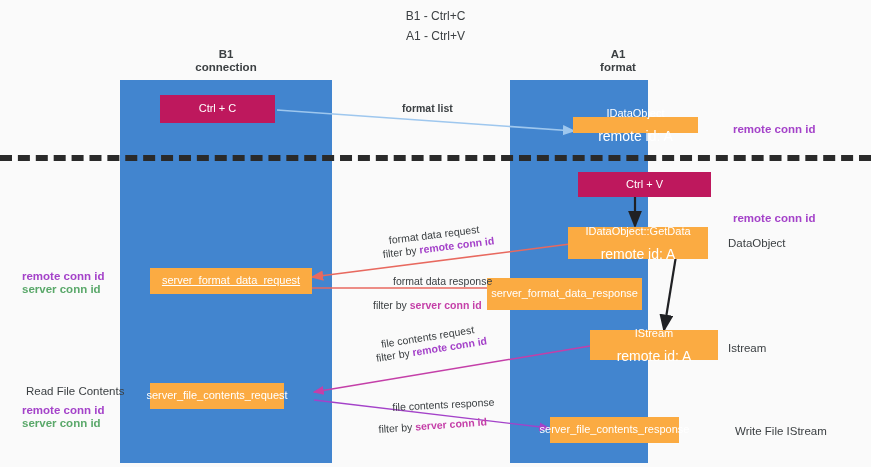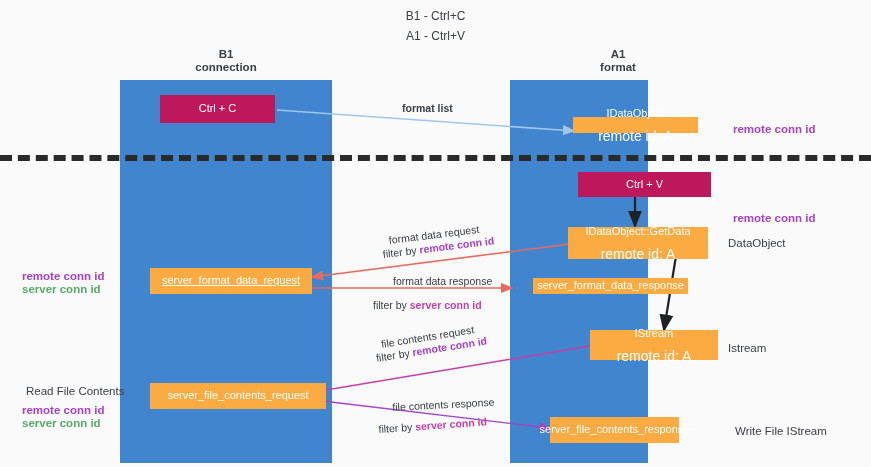--- a/index.html
+++ b/index.html
@@ -109,30 +109,30 @@
 
   <div class="box orange" style="left:568px;top:227px;width:140px;height:32px;">
     <span>IDataObject::GetData</span>
     <span class="l2">remote id: A</span>
   </div>
 
   <div class="box orange" style="left:150px;top:268px;width:162px;height:26px;text-decoration:underline;">
     <span>server_format_data_request</span>
   </div>
 
-  <div class="box orange" style="left:533px;top:278px;width:155px;height:16px;">
+  <div class="box orange" style="left:487px;top:278px;width:155px;height:32px;">
     <span>server_format_data_response</span>
   </div>
 
   <div class="box orange" style="left:590px;top:330px;width:128px;height:30px;">
     <span>IStream</span>
     <span class="l2">remote id: A</span>
   </div>
 
-  <div class="box orange" style="left:150px;top:383px;width:176px;height:26px;">
+  <div class="box orange" style="left:150px;top:383px;width:134px;height:26px;">
     <span>server_file_contents_request</span>
   </div>
 
   <div class="box orange" style="left:550px;top:417px;width:129px;height:26px;">
     <span>server_file_contents_response</span>
   </div>
 
   <div class="sidelabel bold-purple" style="left:733px;top:122px;">remote conn id</div>
   <div class="sidelabel bold-purple" style="left:733px;top:211px;">remote conn id</div>
   <div class="sidelabel" style="left:728px;top:236px;">DataObject</div>

